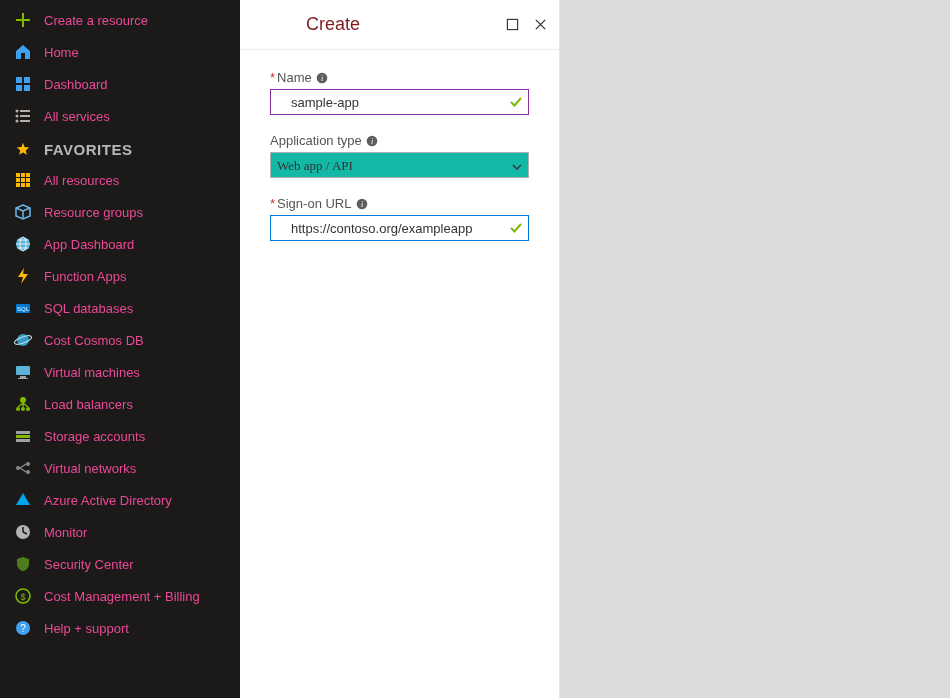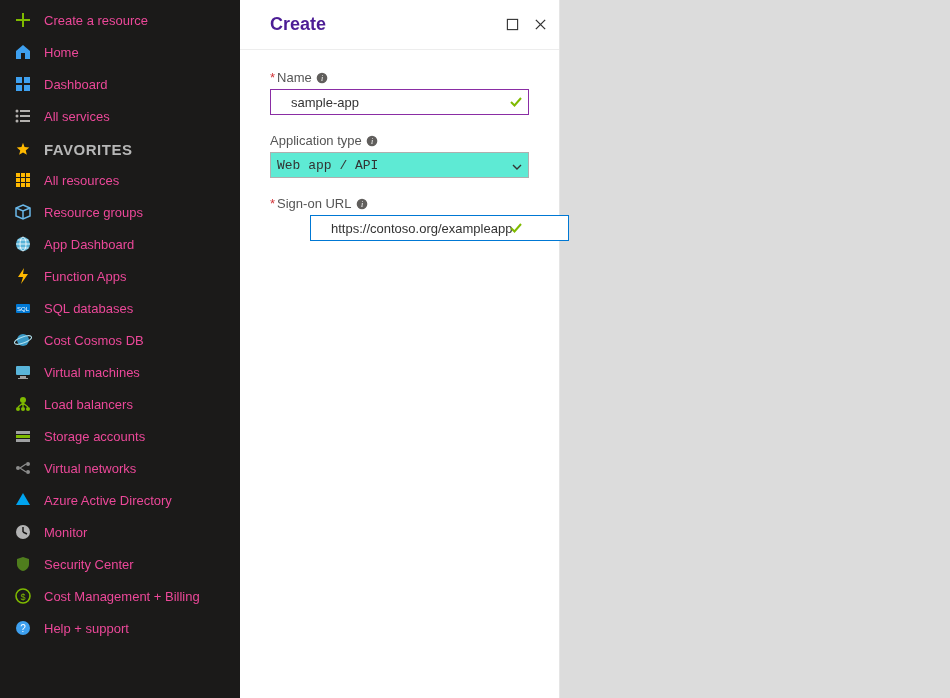--- a/index.html
+++ b/index.html
@@ -74,22 +74,23 @@
     }
     .panel-header {
       display: flex;
       align-items: center;
       justify-content: space-between;
       padding: 14px 12px 14px 30px;
       border-bottom: 1px solid #ededed;
     }
     .panel-title {
       font-size: 18px;
-      font-weight: 700;
-      color: #4c1d95;
+      font-weight: 400;
+      color: #7f1d1d;
+      margin-left: 36px;
     }
     .panel-actions {
       display: flex;
       gap: 14px;
     }
     .panel-action-btn {
       width: 14px;
       height: 14px;
       cursor: pointer;
       display: inline-flex;
@@ -135,39 +136,38 @@
       font-size: 13px;
       font-family: inherit;
       color: #333;
       outline: none;
     }
     .field-input.valid-purple {
       border: 1px solid #8a2da4;
     }
     .field-input.focus-blue {
       border: 1px solid #0078d4;
-      margin-left: 40px;
     }
     .check-icon {
       position: absolute;
       right: 6px;
       top: 50%;
       transform: translateY(-50%);
       width: 14px;
       height: 14px;
       display: inline-flex;
     }
     .field-select {
       width: 100%;
       height: 26px;
       padding: 3px 6px;
       border: 1px solid #afafaf;
-      background: #5eead4;
+      background: #14b8a6;
       font-size: 13px;
-      font-family: Liberation Mono, monospace;
+      font-family: Liberation Serif, serif;
       color: #333;
       outline: none;
       appearance: none;
     }
     .select-wrap { position: relative; }
     .select-chevron {
       position: absolute;
       right: 6px;
       top: 50%;
       transform: translateY(-50%);

